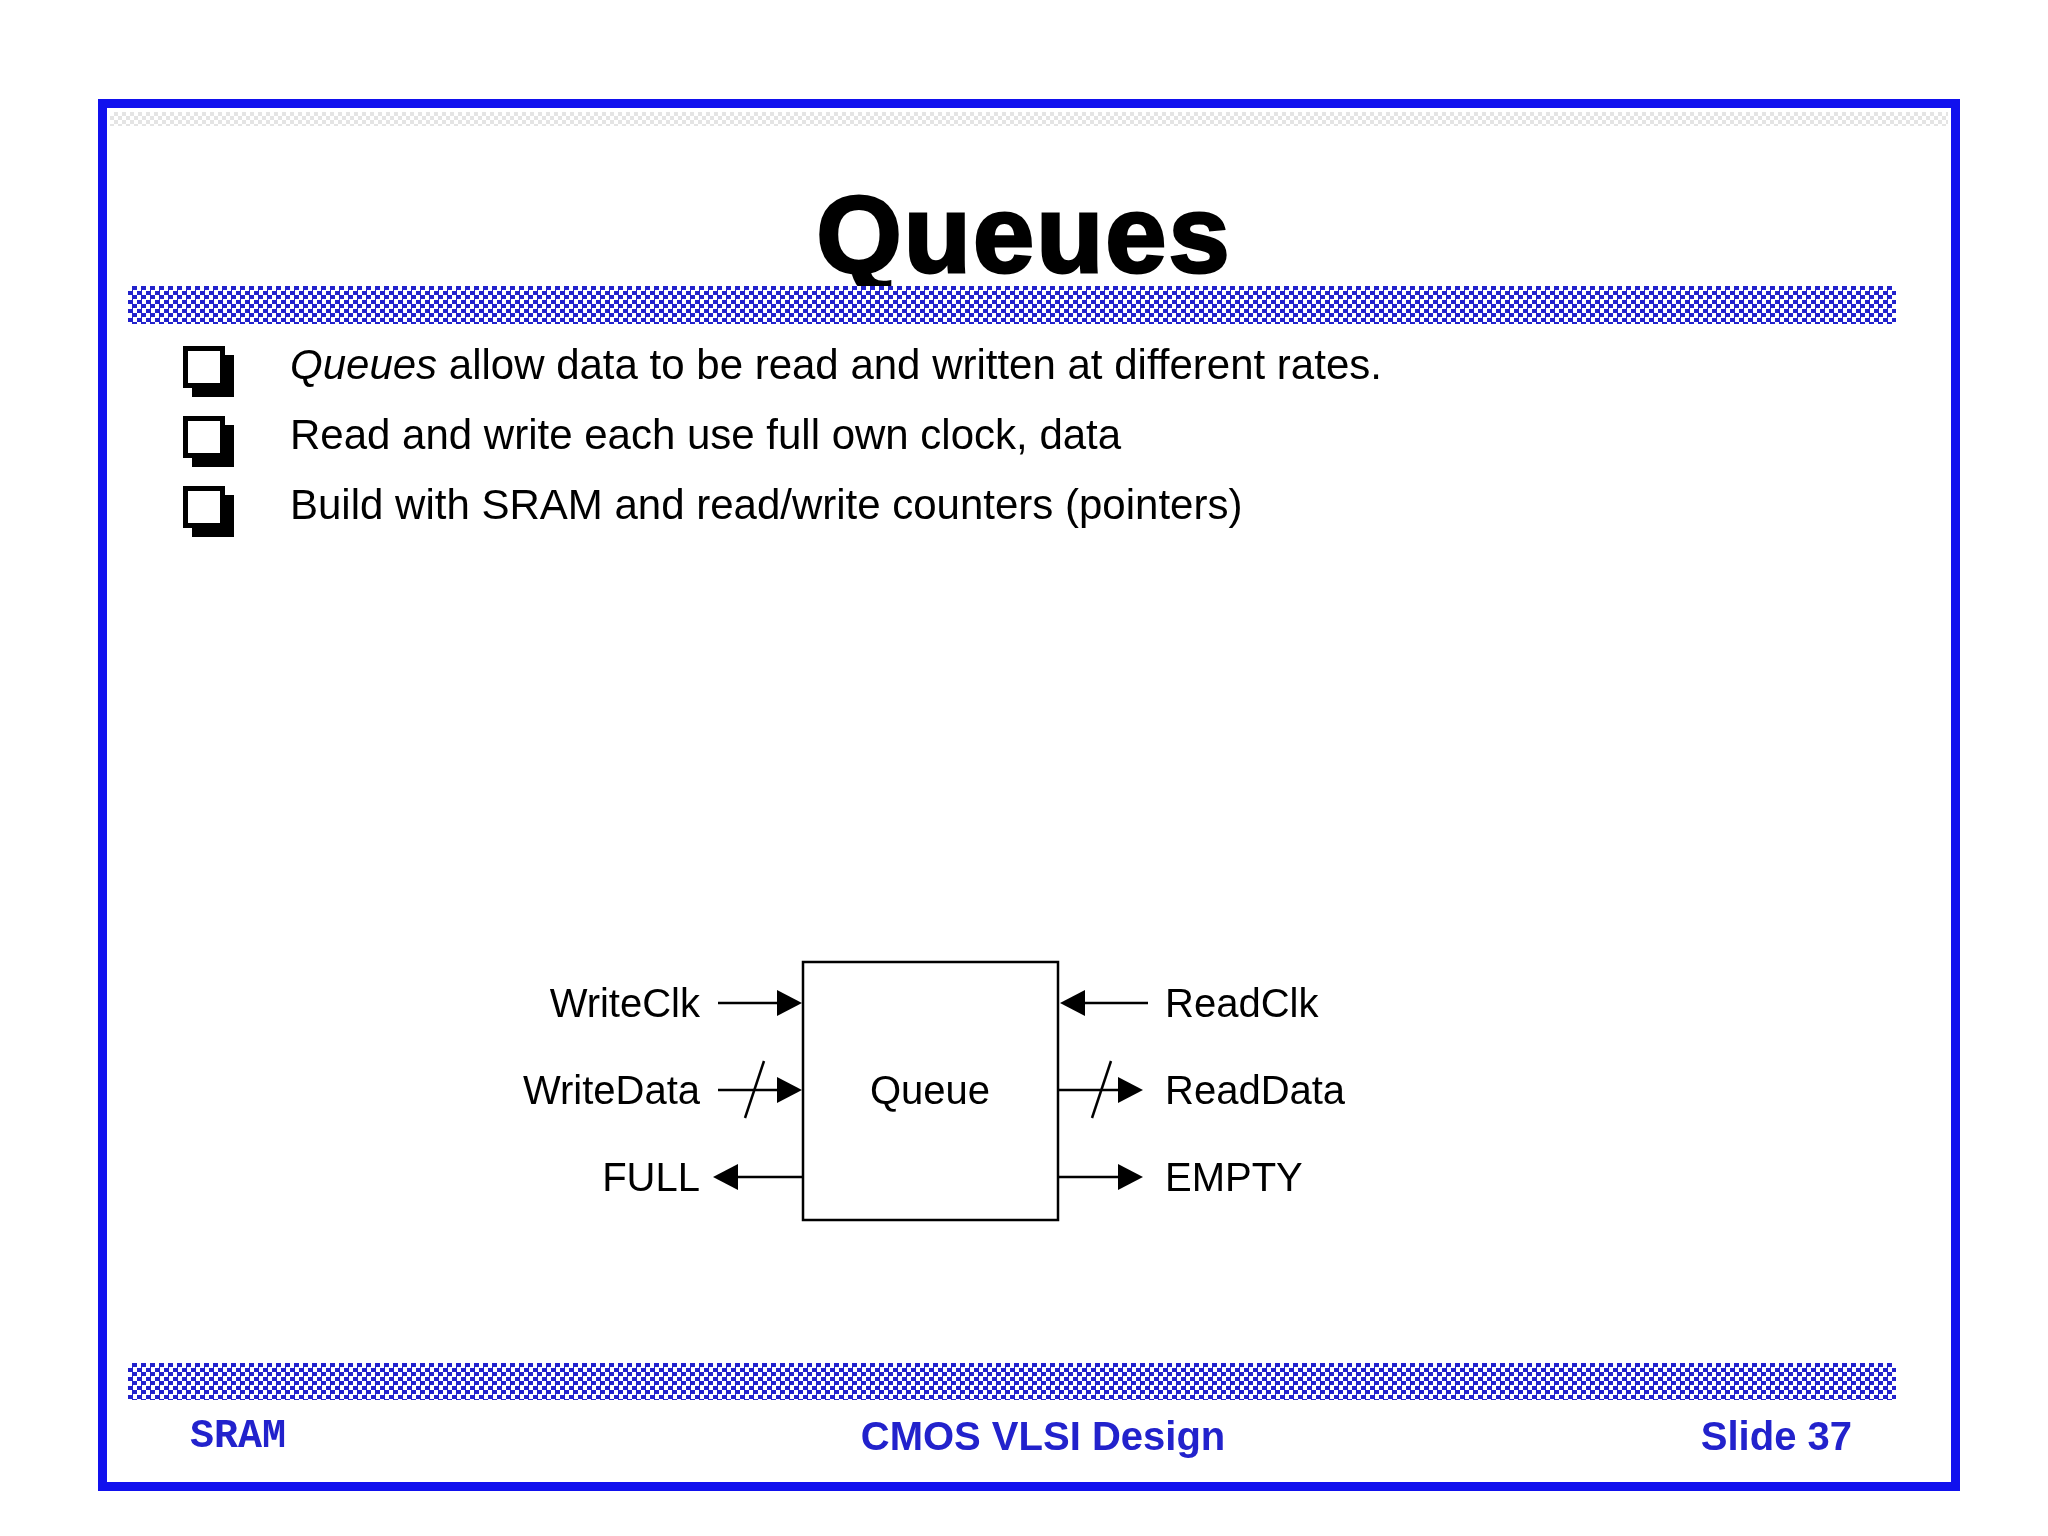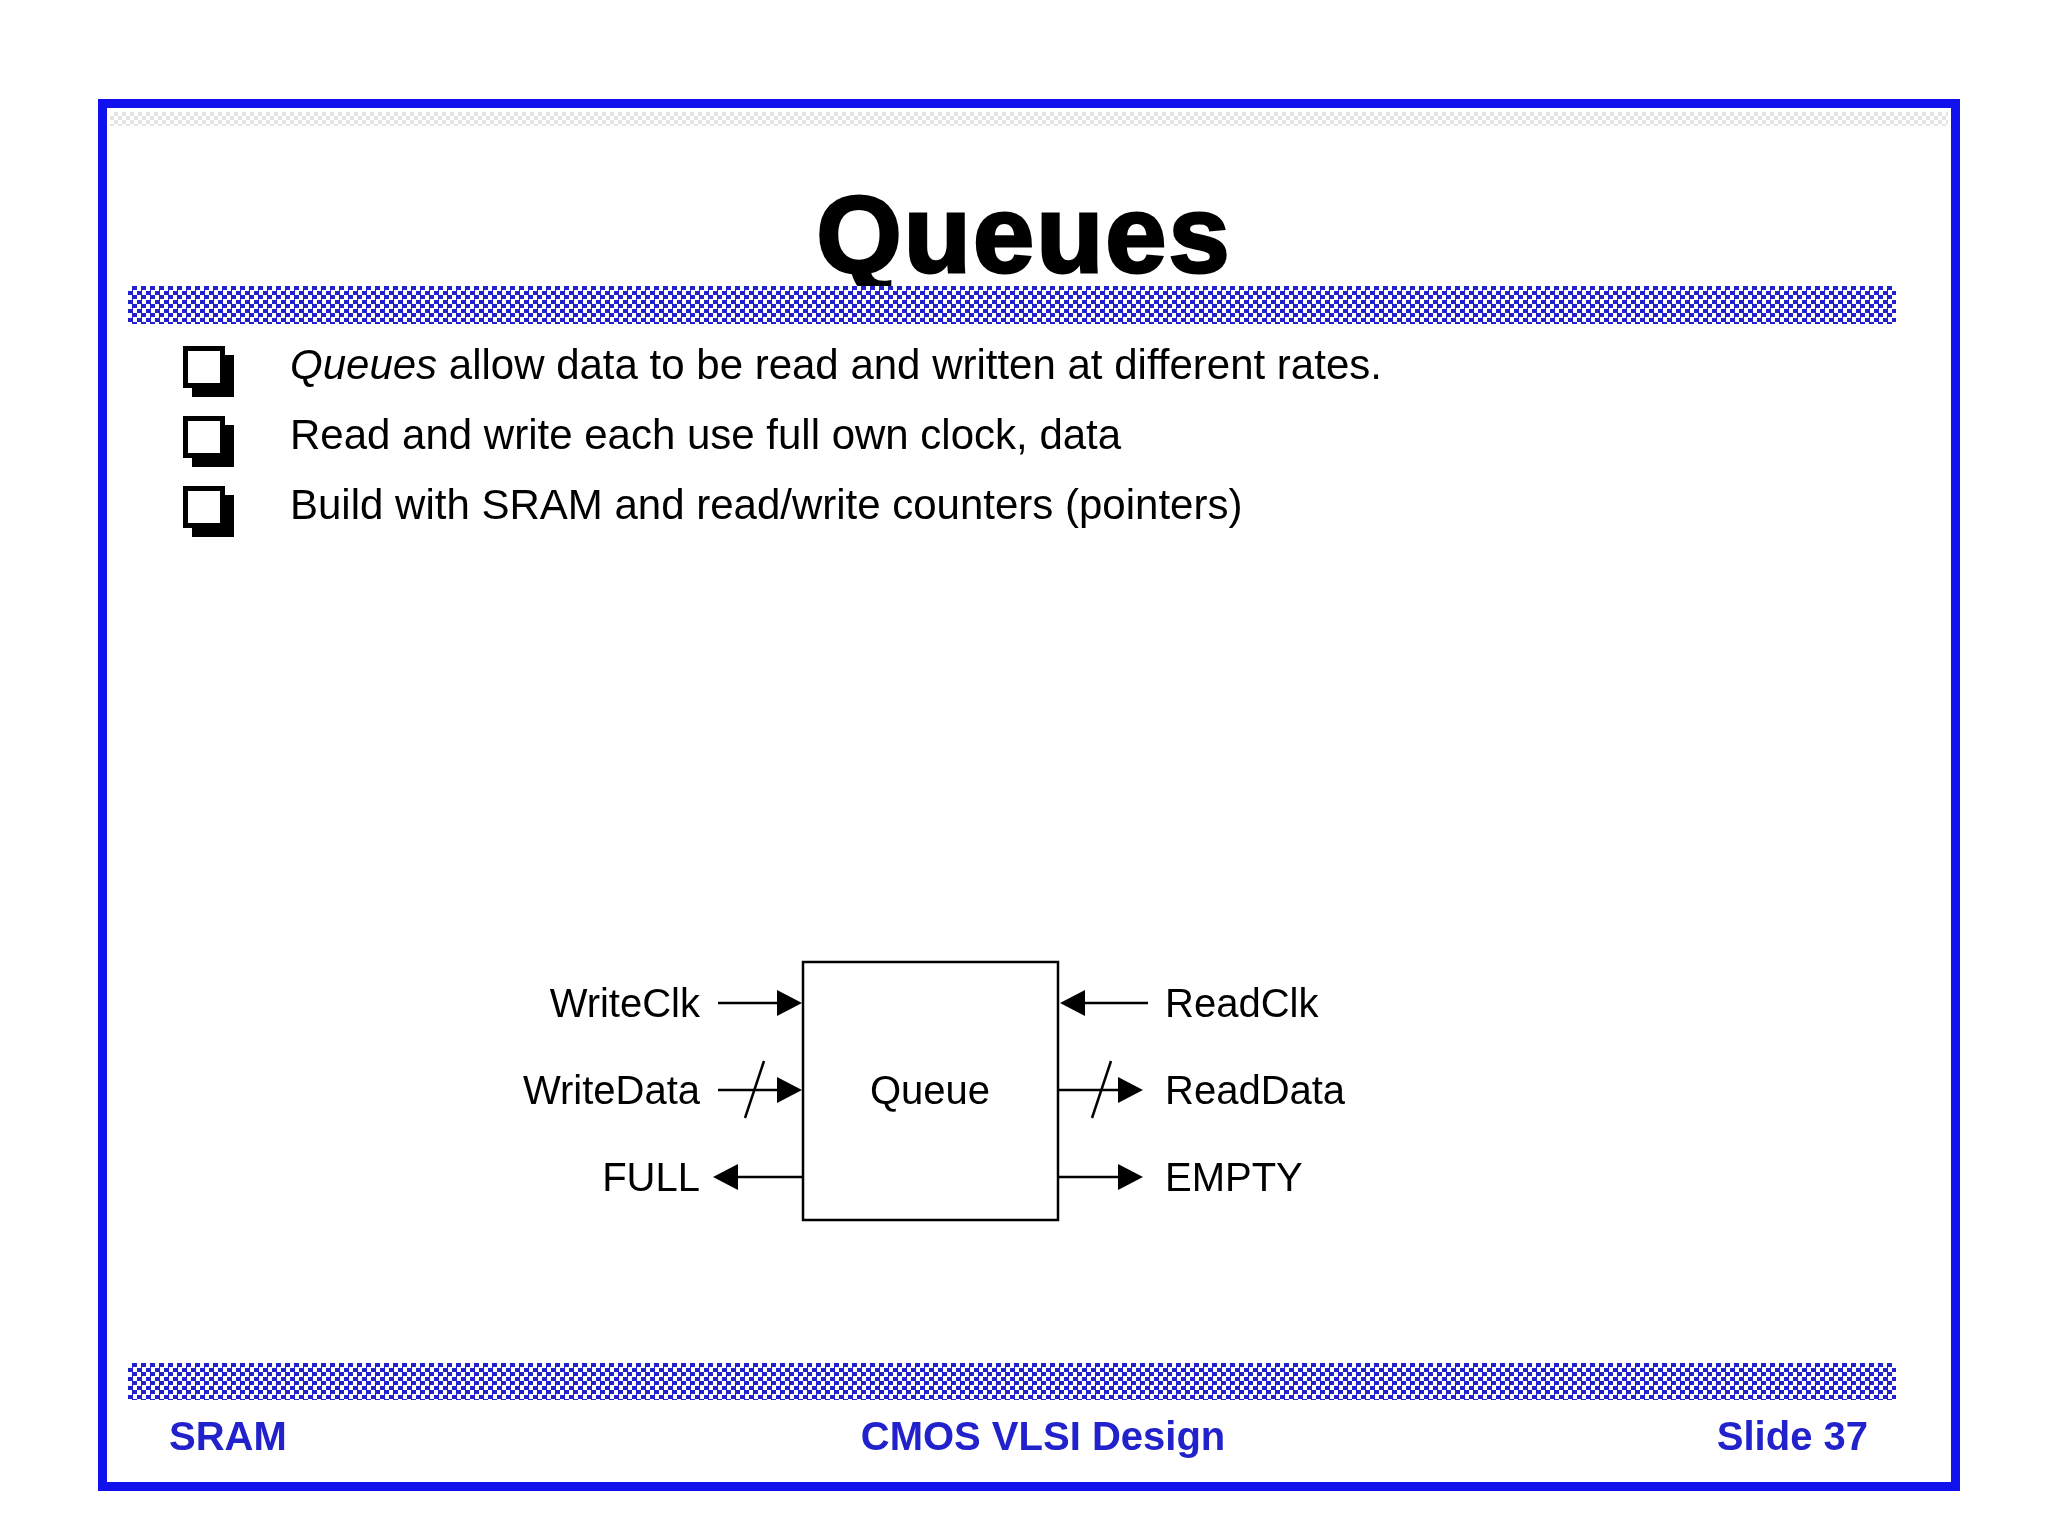--- a/index.html
+++ b/index.html
@@ -52,23 +52,23 @@
   .lead-italic{font-style:italic;}
 
   
   .diagram{position:absolute;left:500px;top:930px;}
   .diagram text{font-family:"Liberation Sans",sans-serif;font-size:40px;fill:#000;}
 
   
   .footer-text{
     position:absolute;top:1414px;height:48px;font-size:40px;font-weight:bold;color:#2222cc;
   }
-  .footer-left{left:169px;}
+  .footer-left{left:190px;font-family:Liberation Mono, monospace;}
   .footer-center{left:0;width:2048px;text-align:center;padding-left:19px;}
-  .footer-right{right:180px;}
+  .footer-right{right:196px;}
 </style>
 </head>
 <body>
 
 <div class="slide-frame"></div>
 
 <div class="checker-gray top-strip"></div>
 
 <h1 class="slide-title">Queues</h1>
 

